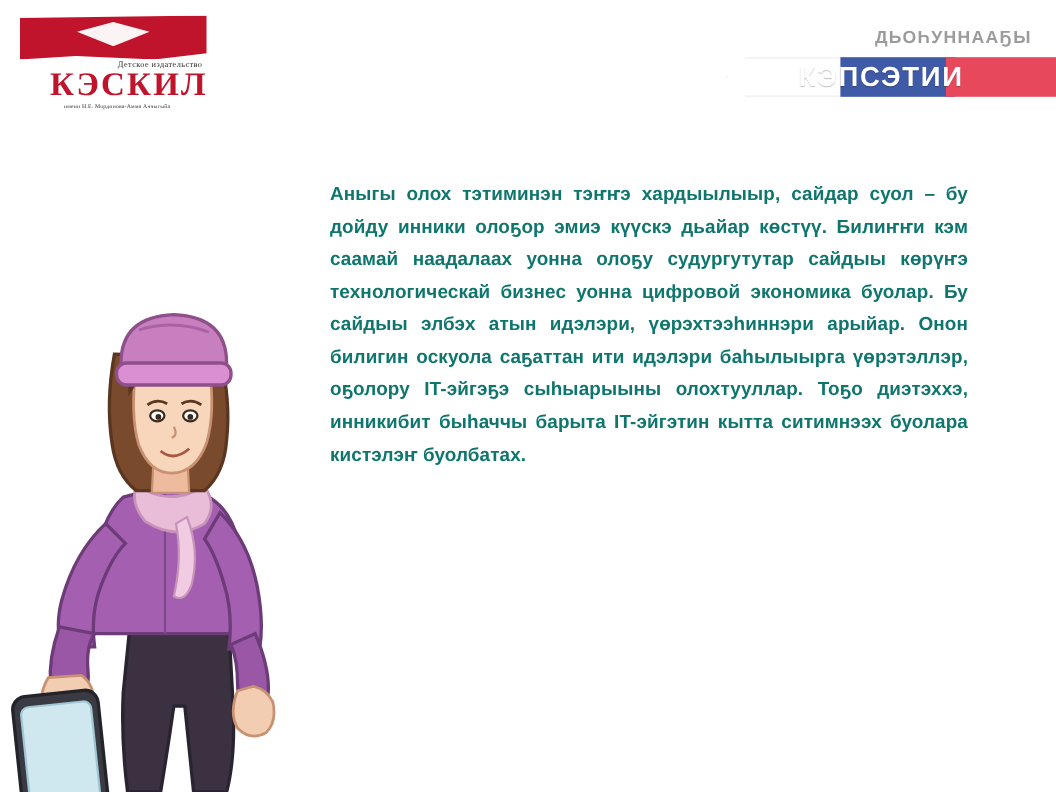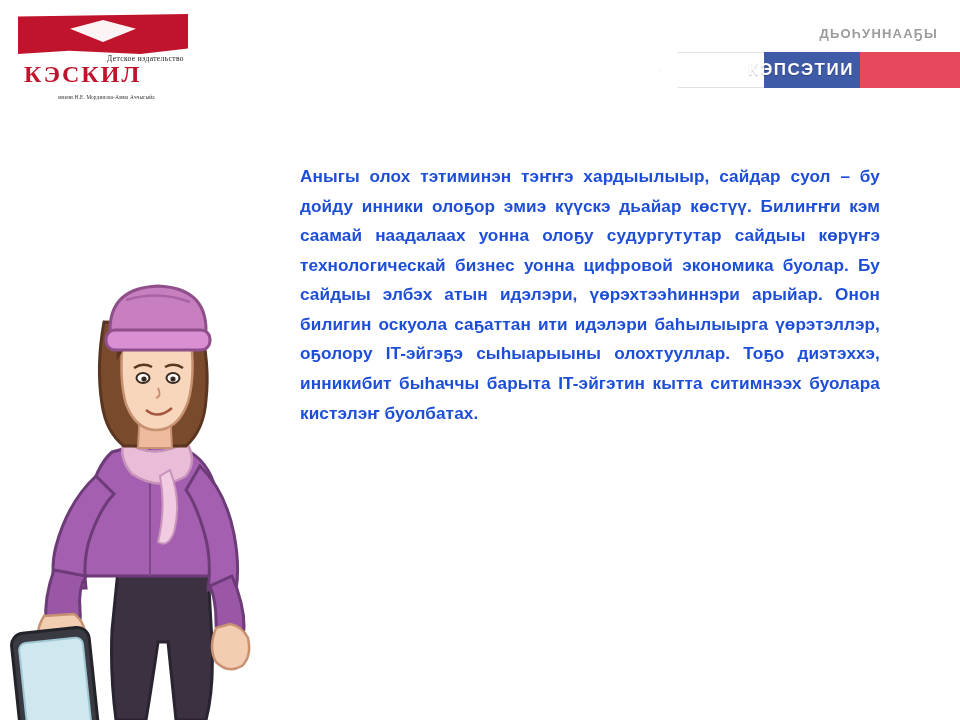--- a/index.html
+++ b/index.html
@@ -45,22 +45,22 @@
     text-align: right;
     font-size: 7.5px;
     letter-spacing: .4px;
     color: #1a1a1a;
     font-family: "Liberation Serif", serif;
   }
   .logo-main {
     position: absolute;
     left: 6px; top: 48px;
     width: 165px;
-    text-align: left;
-    font-size: 24px;
+    text-align: right;
+    font-size: 30px;
     font-weight: bold;
     letter-spacing: 2px;
     color: #c0142c;
     font-family: "Liberation Serif", serif;
     line-height: 1;
   }
   .logo-foot {
     position: absolute;
     left: 6px; top: 80px;
     width: 165px;
@@ -73,21 +73,21 @@
 
   
   .banner {
     position: absolute;
     right: 0; top: 26px;
     width: 300px; height: 72px;
   }
   .banner-top {
     position: absolute;
     right: 22px; top: 0;
-    font-size: 13px;
+    font-size: 16px;
     font-weight: bold;
     letter-spacing: 1.2px;
     color: #9b9b9b;
     font-family: "Liberation Sans", sans-serif;
   }
   .ribbon {
     position: absolute;
     right: 0; top: 26px;
     width: 300px; height: 36px;
   }
@@ -111,37 +111,37 @@
     width: 100px; height: 36px;
     background: #e8485c;
   }
   .ribbon-label {
     position: absolute;
     left: 0; top: 0;
     width: 300px; height: 36px;
     display: flex;
     align-items: center;
     justify-content: center;
-    font-size: 17px;
+    font-size: 25px;
     font-weight: bold;
     letter-spacing: 1.5px;
     color: #ffffff;
     text-shadow: 0 1px 1px rgba(0,0,0,.25);
     padding-right: 18px;
   }
 
   
   .body-text {
     position: absolute;
     left: 300px; top: 162px;
     width: 580px;
     font-size: 17.2px;
     font-weight: bold;
     line-height: 1.72;
-    color: #1d4ed8;
+    color: #0f766e;
     text-align: justify;
     text-justify: inter-word;
     font-family: "Liberation Sans", sans-serif;
     letter-spacing: .1px;
   }
 
   
   .illustration {
     position: absolute;
     left: 0px; top: 270px;

